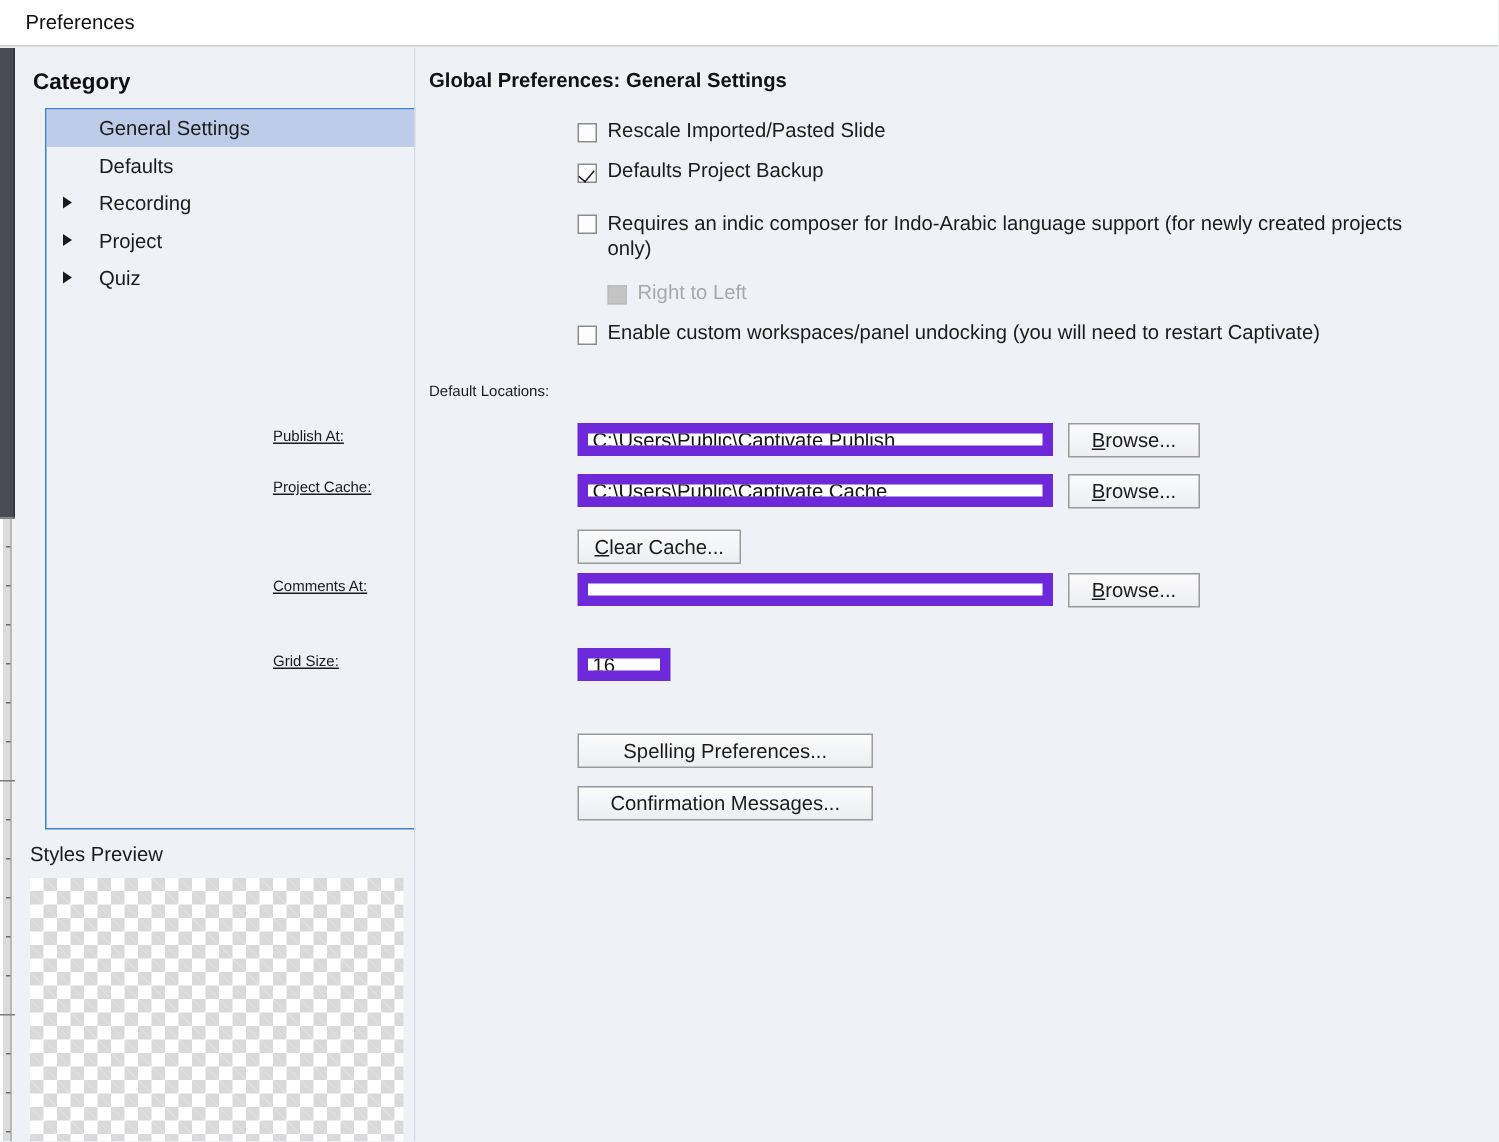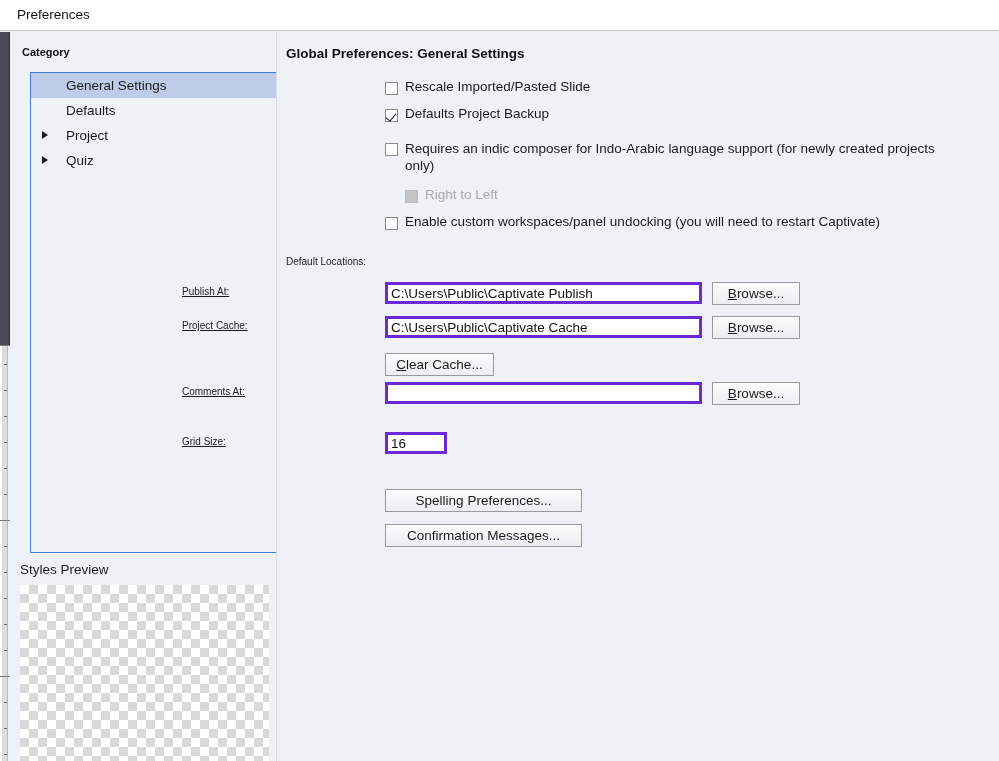--- a/index.html
+++ b/index.html
@@ -56,21 +56,21 @@
   }
 
   
   #left-panel {
     position: absolute; left: 11px; top: 32px;
     width: 265px; height: 729px;
     background: #eef1f6;
   }
   #category-heading {
     position: absolute; left: 11px; top: 14px;
-    font-size: 11px; font-weight: bold; color: #111;
+    font-size: 15px; font-weight: bold; color: #111;
   }
   #category-list {
     position: absolute; left: 19px; top: 40px;
     width: 260px; height: 481px;
     background: #eef1f6;
     border: 1px solid #3f7fd0;
     box-sizing: border-box;
     overflow: hidden;
   }
   .cat-row {
@@ -160,21 +160,21 @@
 
   .field-label {
     position: absolute;
     width: 200px;
     font-size: 10px; color: #1b1b1b; text-decoration: underline;
   }
   .text-field {
     position: absolute;
     height: 22px;
     background: #ffffff;
-    border: 3px solid #6d28d9;
+    border: 7px solid #6d28d9;
     box-sizing: border-box;
     font-family: "Liberation Sans", sans-serif;
     font-size: 13.5px;
     color: #111;
     padding: 0 3px;
     line-height: 20px;
     outline: none;
   }
   .btn {
     position: absolute;
@@ -228,20 +228,24 @@
 
     <div id="category-list">
       <div class="cat-row selected">
         <span class="cat-label">General Settings</span>
       </div>
       <div class="cat-row">
         <span class="cat-label">Defaults</span>
       </div>
       <div class="cat-row">
         <span class="arrow"></span>
+        <span class="cat-label">Recording</span>
+      </div>
+      <div class="cat-row">
+        <span class="arrow"></span>
         <span class="cat-label">Project</span>
       </div>
       <div class="cat-row">
         <span class="arrow"></span>
         <span class="cat-label">Quiz</span>
       </div>
     </div>
 
     <div id="styles-preview-label">Styles Preview</div>
     <div id="styles-preview-box"></div>

